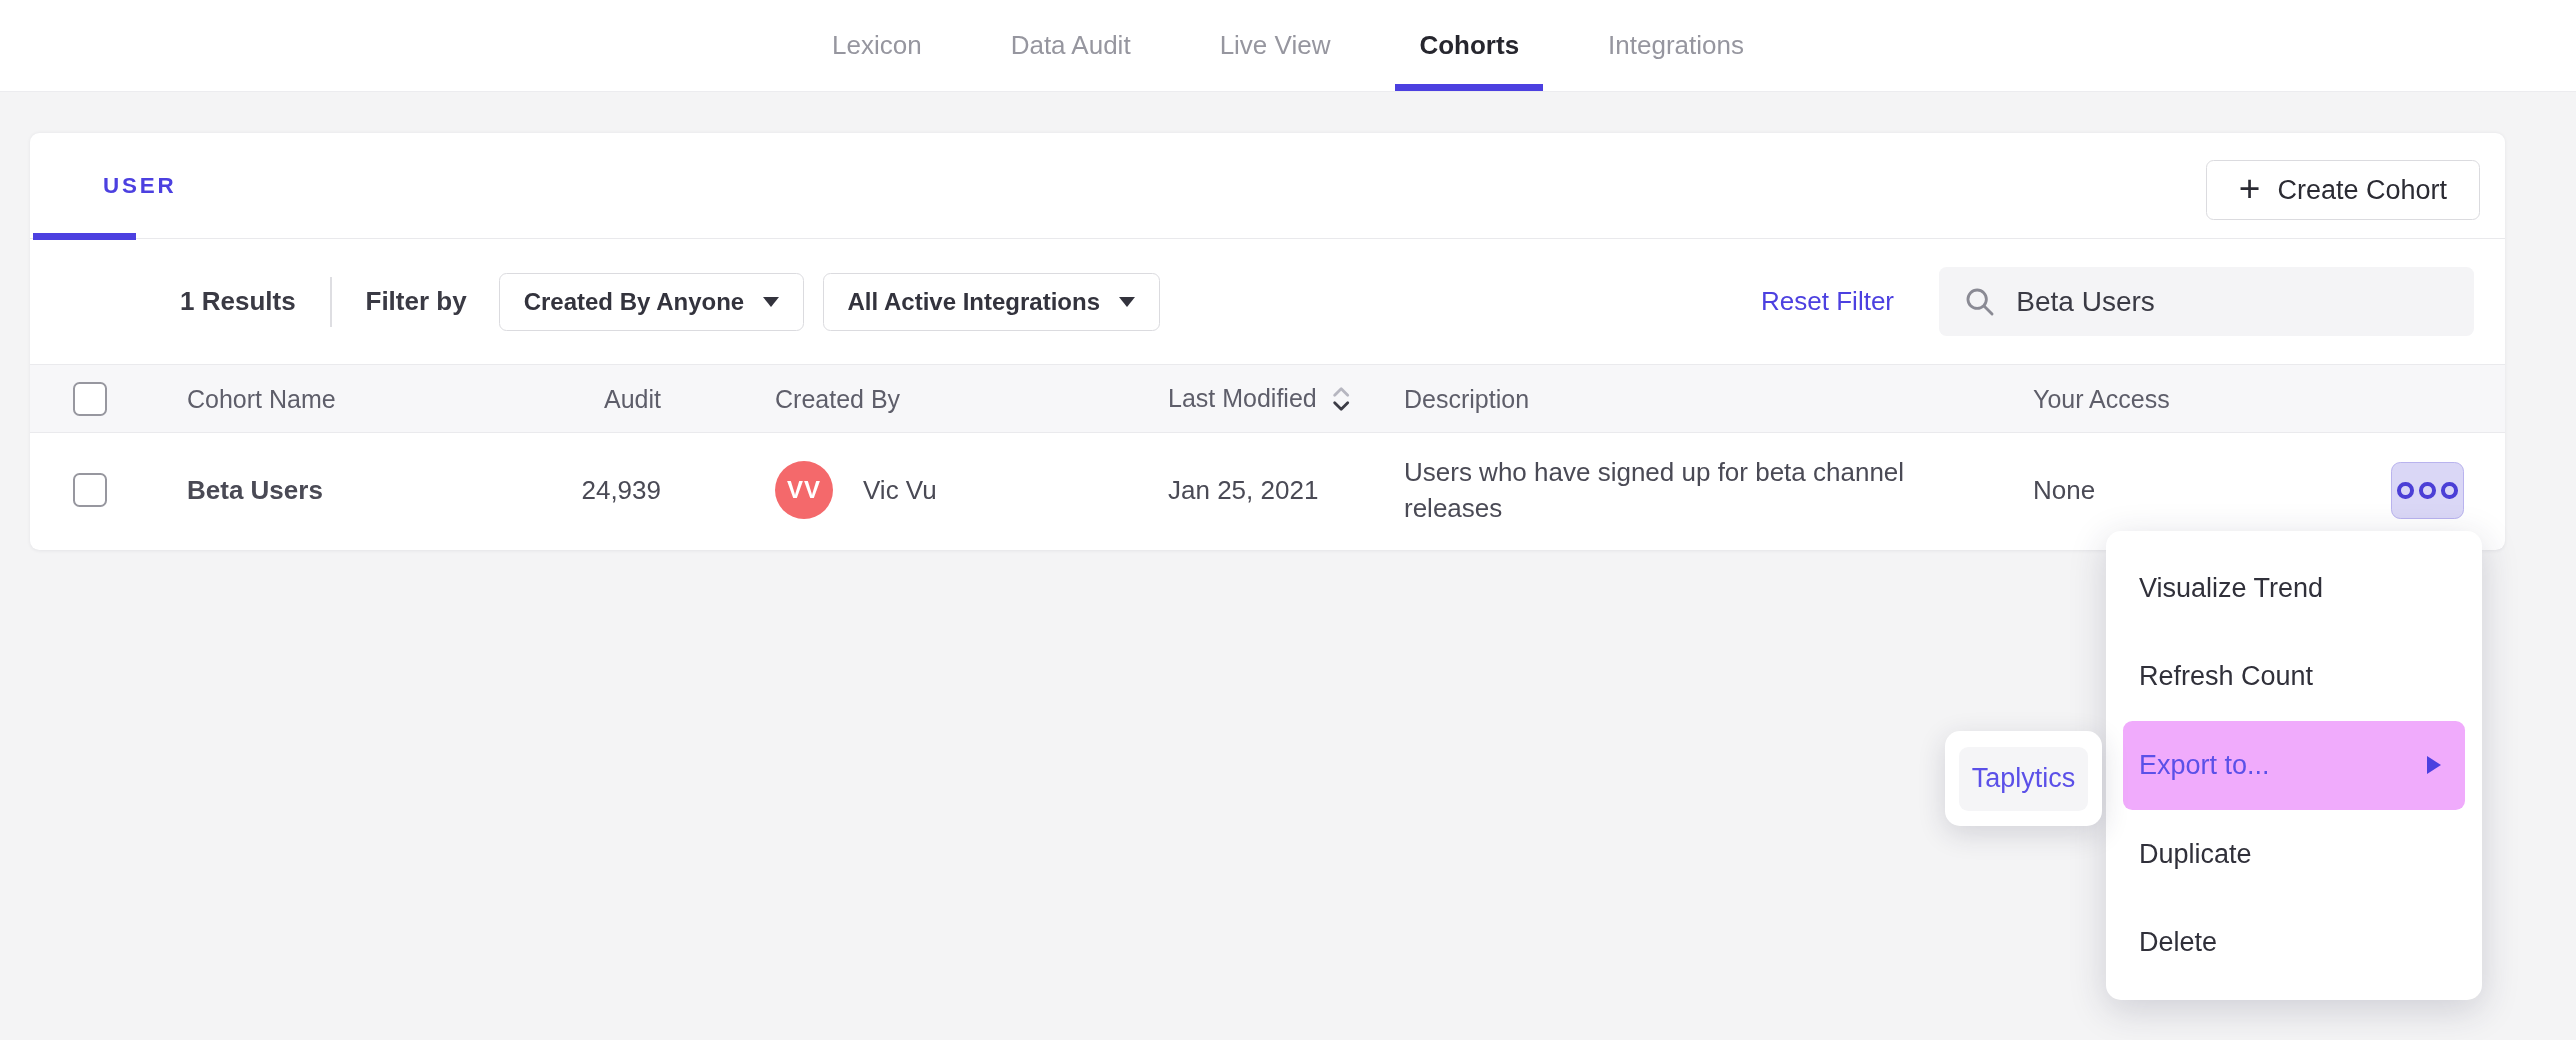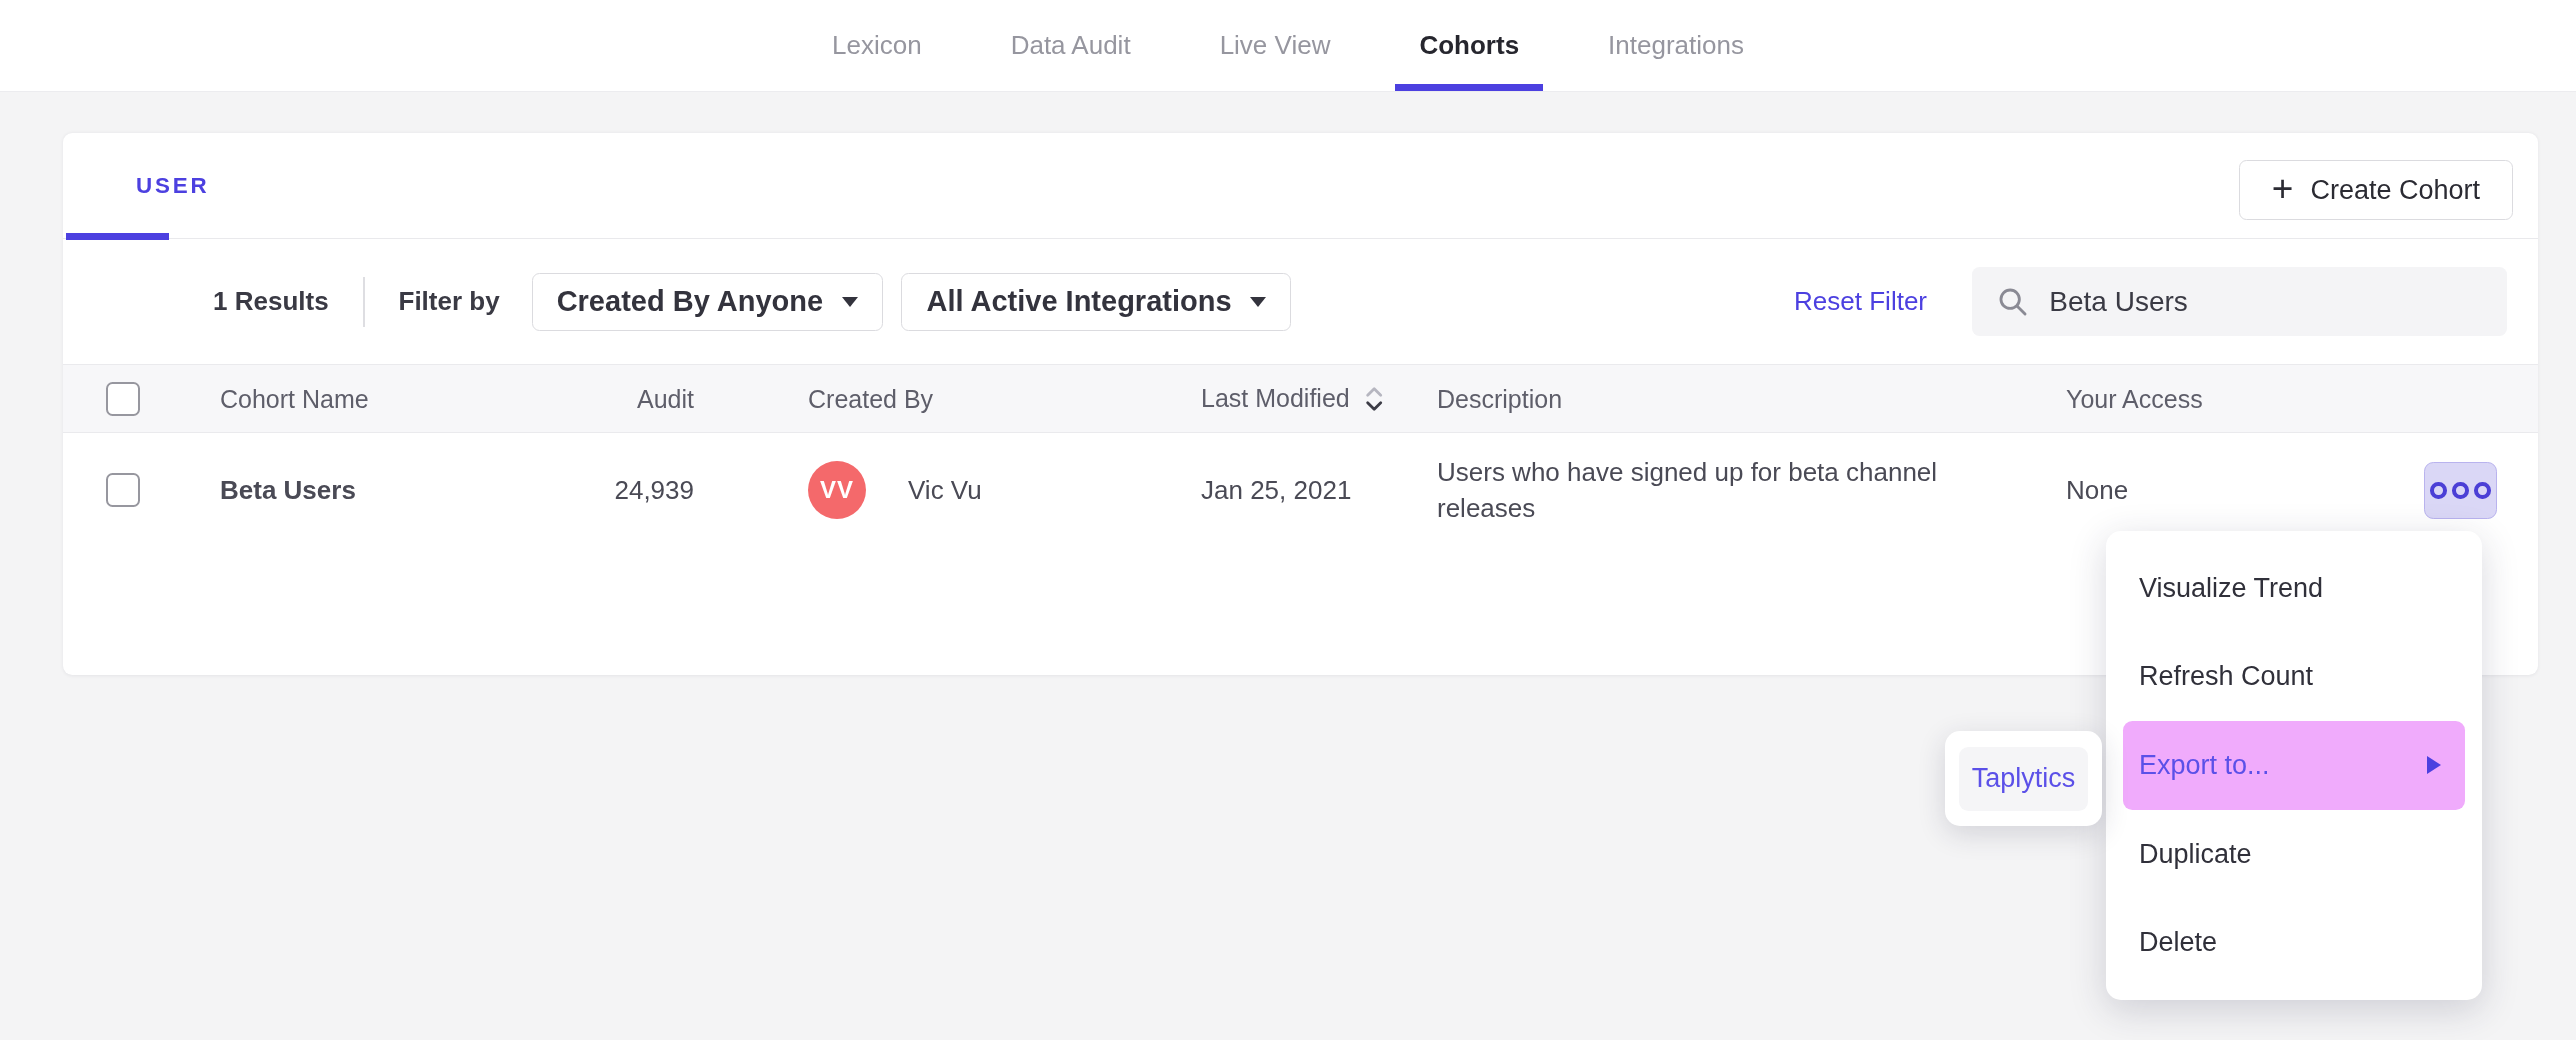--- a/index.html
+++ b/index.html
@@ -18,21 +18,21 @@
   .nav-item{
     display:flex;align-items:center;padding:0 24px;position:relative;
     font-size:26px;color:#96969F;cursor:pointer;
   }
   .nav-item.active{color:#26262E;font-weight:700;}
   .nav-item.active .nav-underline{
     position:absolute;left:0;right:0;bottom:0;height:7.5px;background:#4C40E0;
   }
   
   .card{
-    position:absolute;left:63px;top:133px;width:2475px;height:542px;
+    position:absolute;left:30px;top:133px;width:2475px;height:417px;
     background:#ffffff;border-radius:9.3px;
     box-shadow:0 0.9px 3.7px rgba(30,30,50,0.07);
   }
   .tabs-row{
     height:105px;border-bottom:1.9px solid #E9E9EC;position:relative;
     display:flex;align-items:center;
   }
   .user-tab{
     margin-left:73px;font-size:22.4px;font-weight:700;letter-spacing:2.8px;
     color:#4C40E0;cursor:pointer;
@@ -50,21 +50,21 @@
   
   .filter-bar{
     height:125px;display:flex;align-items:center;padding:0 31px 0 106px;margin-left:44px;
   }
   .results-label{font-size:26px;font-weight:700;color:#3A3A44;}
   .v-divider{width:1.9px;height:50px;background:#DEDEE2;margin:0 34px;}
   .filterby-label{font-size:26px;font-weight:700;color:#3A3A44;}
   .dropdown{
     height:56px;display:flex;align-items:center;gap:18.7px;padding:0 24px;
     border:1.9px solid #DBDBDF;border-radius:7.5px;background:#fff;cursor:pointer;
-    font-size:29px;font-weight:700;color:#33333D;
+    font-size:24px;font-weight:700;color:#33333D;
   }
   .dropdown.first{margin-left:32px;}
   .dropdown.second{margin-left:18.7px;}
   .caret-down{
     width:0;height:0;border-left:8.4px solid transparent;border-right:8.4px solid transparent;
     border-top:10.3px solid #33333D;
   }
   .flex-spacer{flex:1;}
   .reset-link{font-size:26px;color:#4C40E0;cursor:pointer;margin-right:45px;white-space:nowrap;}
   .search-box{
@@ -89,21 +89,21 @@
   .c-count{left:383px;width:248px;text-align:right;}
   .c-creator{left:745px;}
   .c-modified{left:1102px;display:flex;align-items:center;gap:13px;margin-left:36px;}
   .c-desc{left:1374px;}
   .c-access{left:2003px;}
   .checkbox{
     width:34px;height:34px;background:#fff;border:2.8px solid #97979F;border-radius:6.5px;
     box-sizing:border-box;cursor:pointer;
   }
   .row-name{font-weight:700;color:#39395E;cursor:pointer;}
-  .creator-wrap{display:flex;align-items:center;gap:42px;}
+  .creator-wrap{display:flex;align-items:center;gap:30px;}
   .avatar{
     width:58px;height:58px;border-radius:50%;background:#F4696B;
     display:flex;align-items:center;justify-content:center;
     color:#fff;font-size:24px;font-weight:700;letter-spacing:0.9px;
   }
   .desc-text{font-size:25px;color:#55555F;line-height:36px;white-space:normal;width:523px;}
   .sort-icon{display:inline-flex;}
   .more-btn{
     position:absolute;left:2361px;top:29px;width:73px;height:57px;
     background:#DAD7F6;border:1.9px solid #B9B3EE;border-radius:9.3px;

